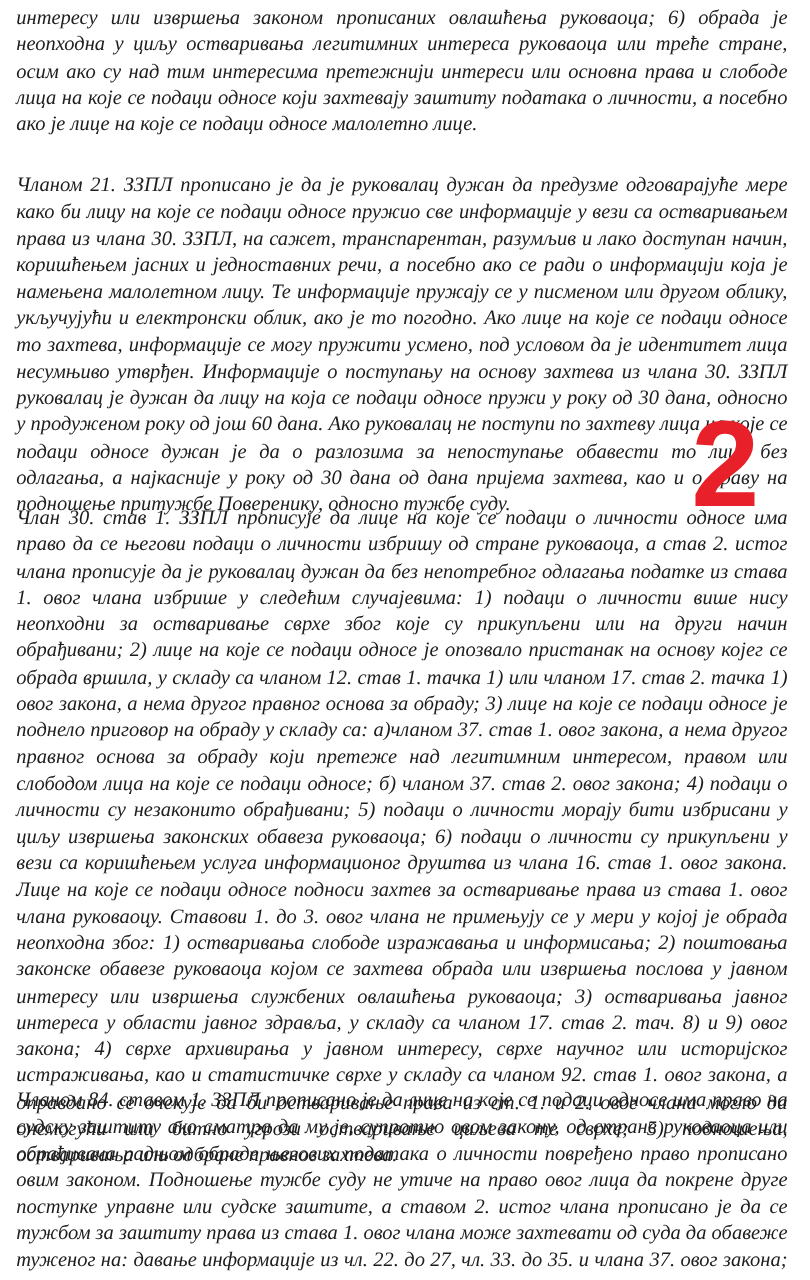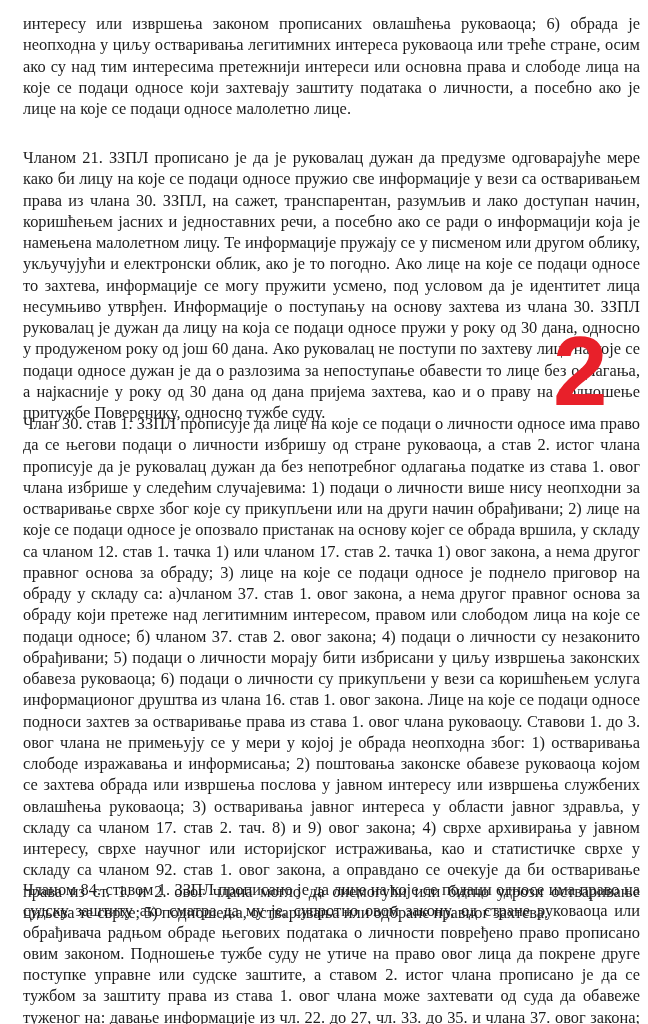--- a/index.html
+++ b/index.html
@@ -18,22 +18,23 @@
       left: 13px;
       top: 3px;
       width: 617px;
       font-family: "Liberation Serif", "DejaVu Serif", serif;
       font-size: 16.4px;
       line-height: 21.25px;
       color: #1d1d1d;
       text-align: justify;
     }
     .para {
-      margin: 10px;
+      margin: 0;
       text-align: justify;
+      font-style: italic;
     }
     #p1 { position: absolute; top: 0; left: 0; width: 617px; }
     #p2 { position: absolute; top: 134px; left: 0; width: 617px; }
     #p3 { position: absolute; top: 400px; left: 0; width: 617px; }
     #p4 { position: absolute; top: 866px; left: 0; width: 617px; }
     .marker {
       position: absolute;
       left: 553px;
       top: 322px;
       font-family: "Liberation Sans", "DejaVu Sans", sans-serif;

